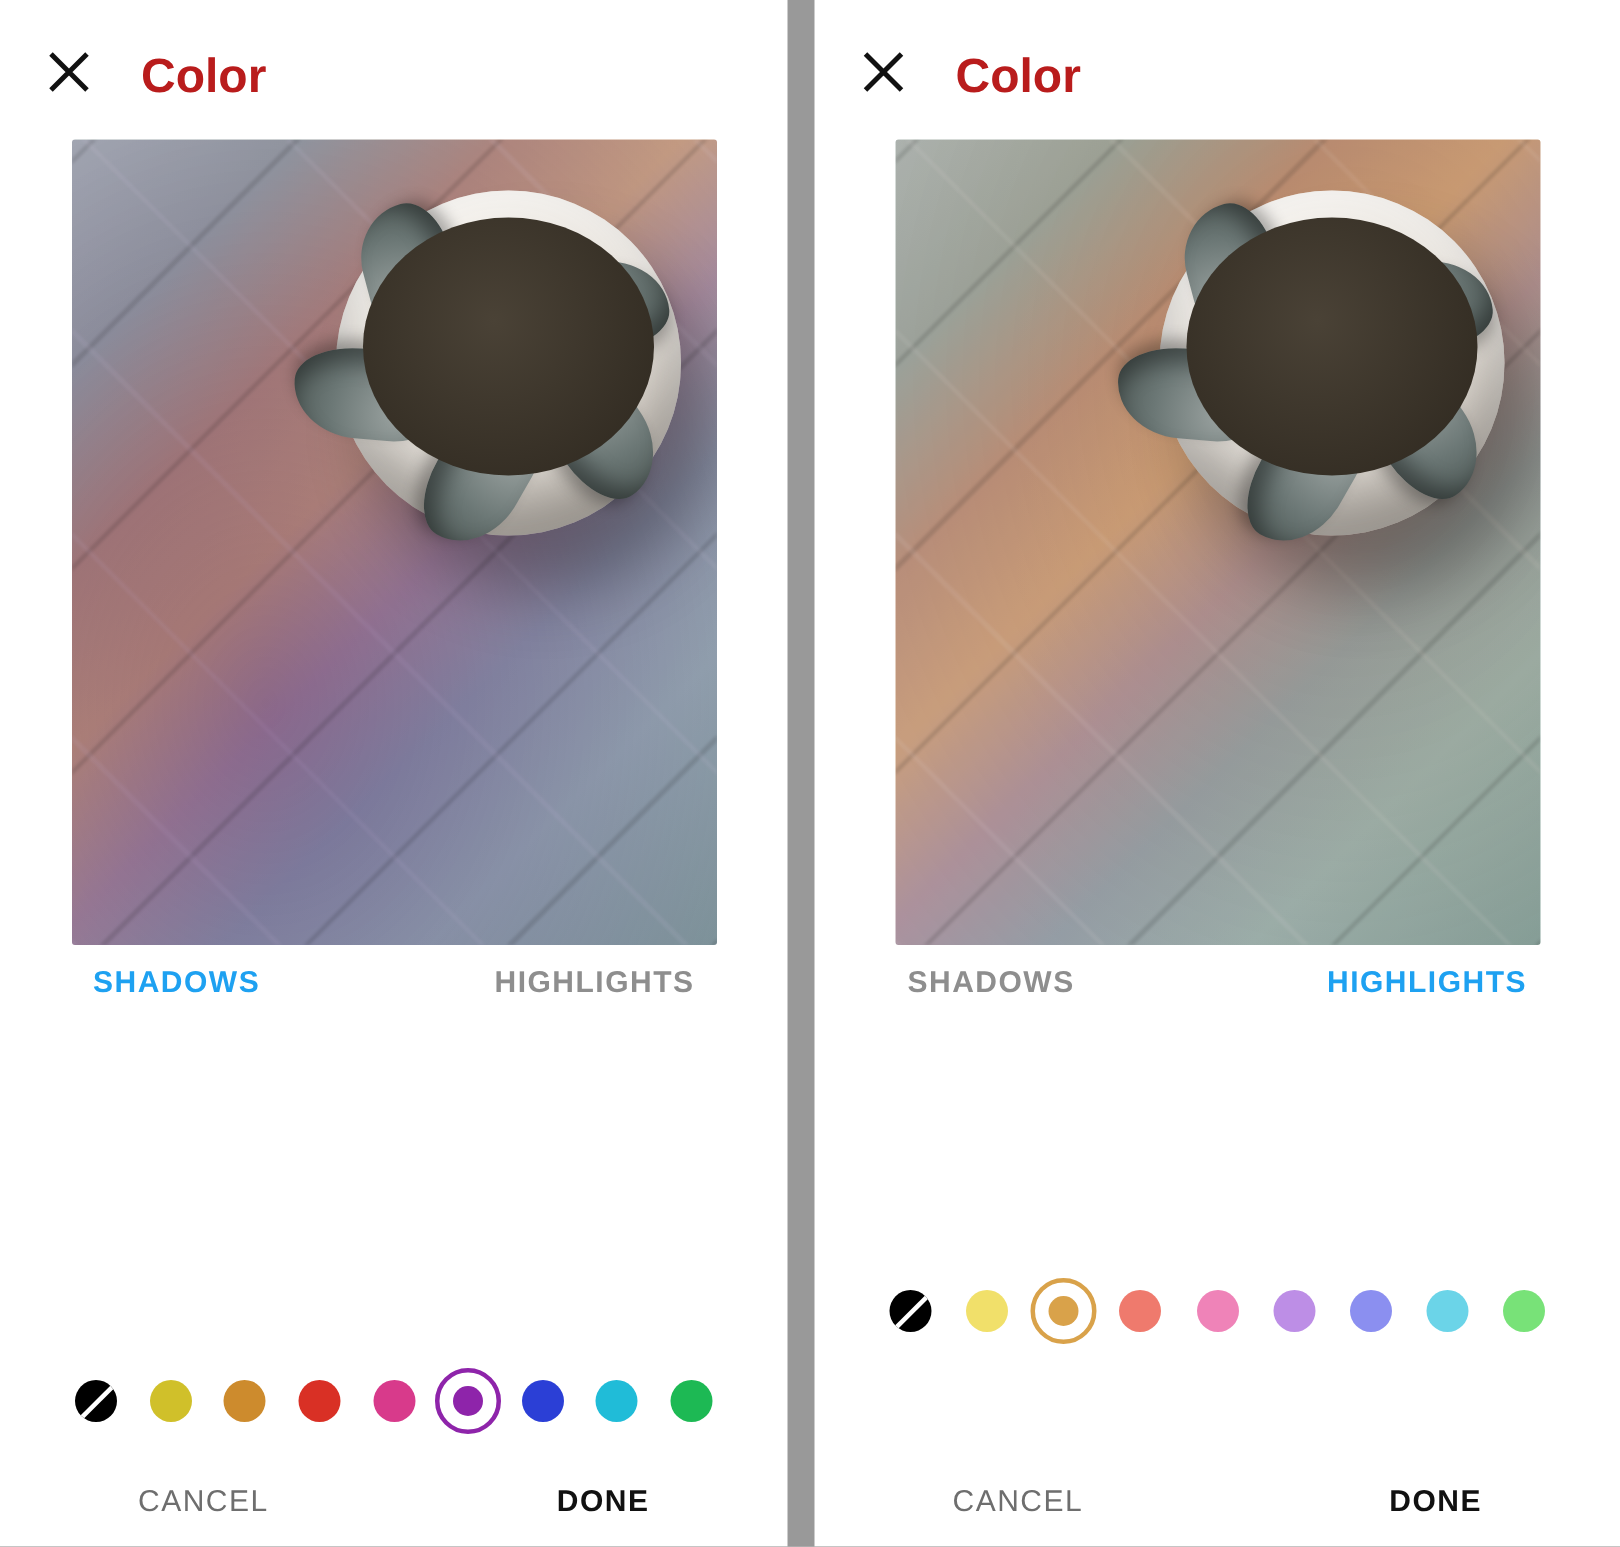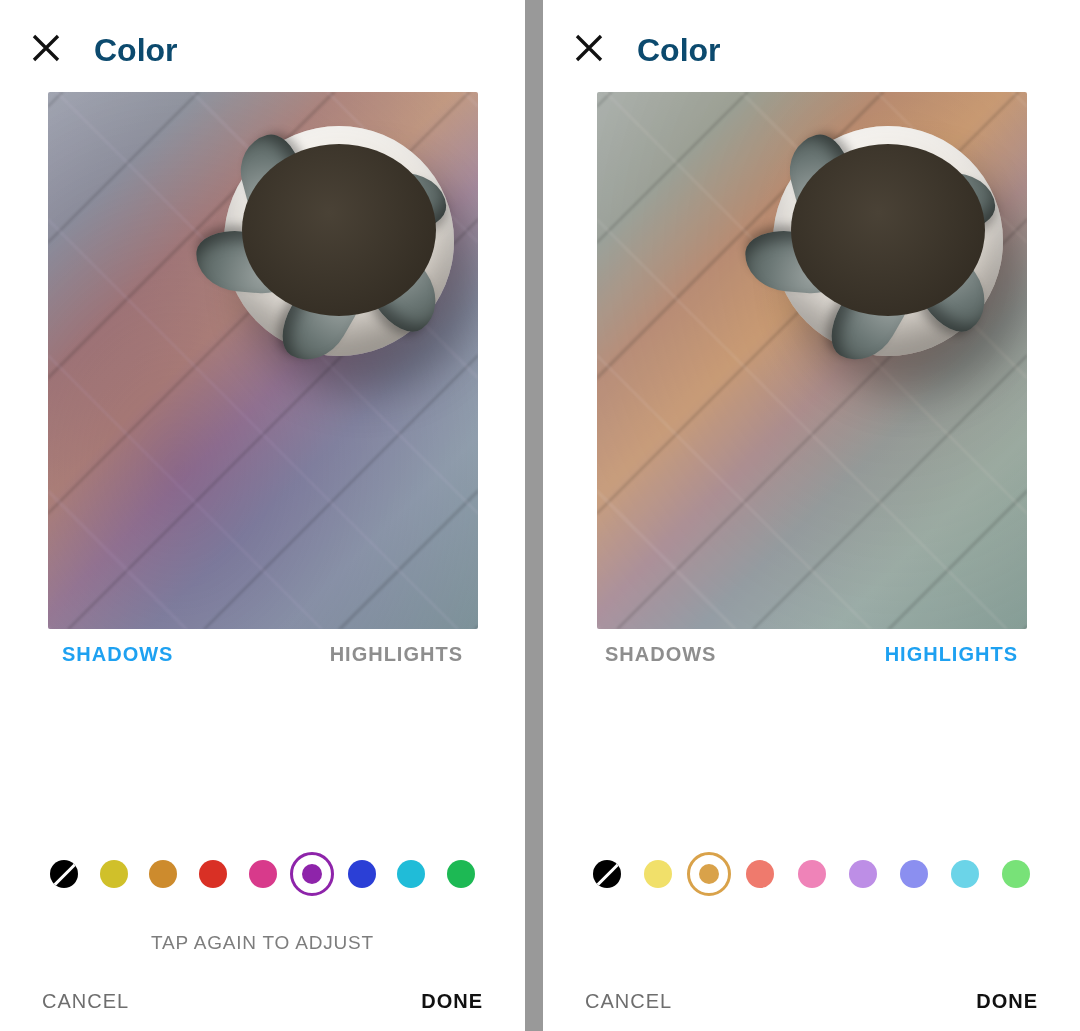--- a/index.html
+++ b/index.html
@@ -25,21 +25,21 @@
   .pane.left { width:525px; }
   .gap { width:18px; background:#999; flex:0 0 18px; }
   .pane.right { flex:1; }
   .header {
     display:flex;
     align-items:center;
     padding:30px 28px 22px 28px;
     gap:30px;
   }
   .close-icon svg { width:36px; height:36px; stroke:#111; stroke-width:2.2; }
-  .title { font-size:32px; font-weight:600; color:#0c4a6e; }
+  .title { font-size:32px; font-weight:600; color:#b91c1c; }
   .photo-wrap {
     display:flex;
     justify-content:center;
     padding:0 20px;
   }
   .photo {
     width:430px;
     height:537px;
     border-radius:2px;
     overflow:hidden;
@@ -172,21 +172,21 @@
     font-size:19px;
     letter-spacing:0.8px;
     font-weight:500;
     padding:28px 0 8px;
     min-height:60px;
   }
 
   .footer{
     display:flex;
     justify-content:space-between;
-    padding:26px 42px 18px;
+    padding:26px 92px 18px;
     align-items:flex-end;
   }
   .footer-btn{
     font-size:20px;
     letter-spacing:1px;
     font-weight:500;
     cursor:pointer;
   }
   .footer-btn.cancel{ color:#6e6e6e; font-weight:500; }
   .footer-btn.done  { color:#111;    font-weight:700; }
@@ -259,21 +259,20 @@
         <div class="swatch-outer" style="--ring: #20bcd8;">
           <div class="swatch-ring"></div>
           <div class="swatch" style="--c: #20bcd8;"></div>
         </div>
         <div class="swatch-outer" style="--ring: #1db954;">
           <div class="swatch-ring"></div>
           <div class="swatch" style="--c: #1db954;"></div>
         </div>
       </div>
 
-    <div class="hint">TAP AGAIN TO ADJUST</div>
 
     <div class="footer">
       <span class="footer-btn cancel">CANCEL</span>
       <span class="footer-btn done">DONE</span>
     </div>
   </div>
 
   <div class="gap"></div>
 
   <div class="pane right">

